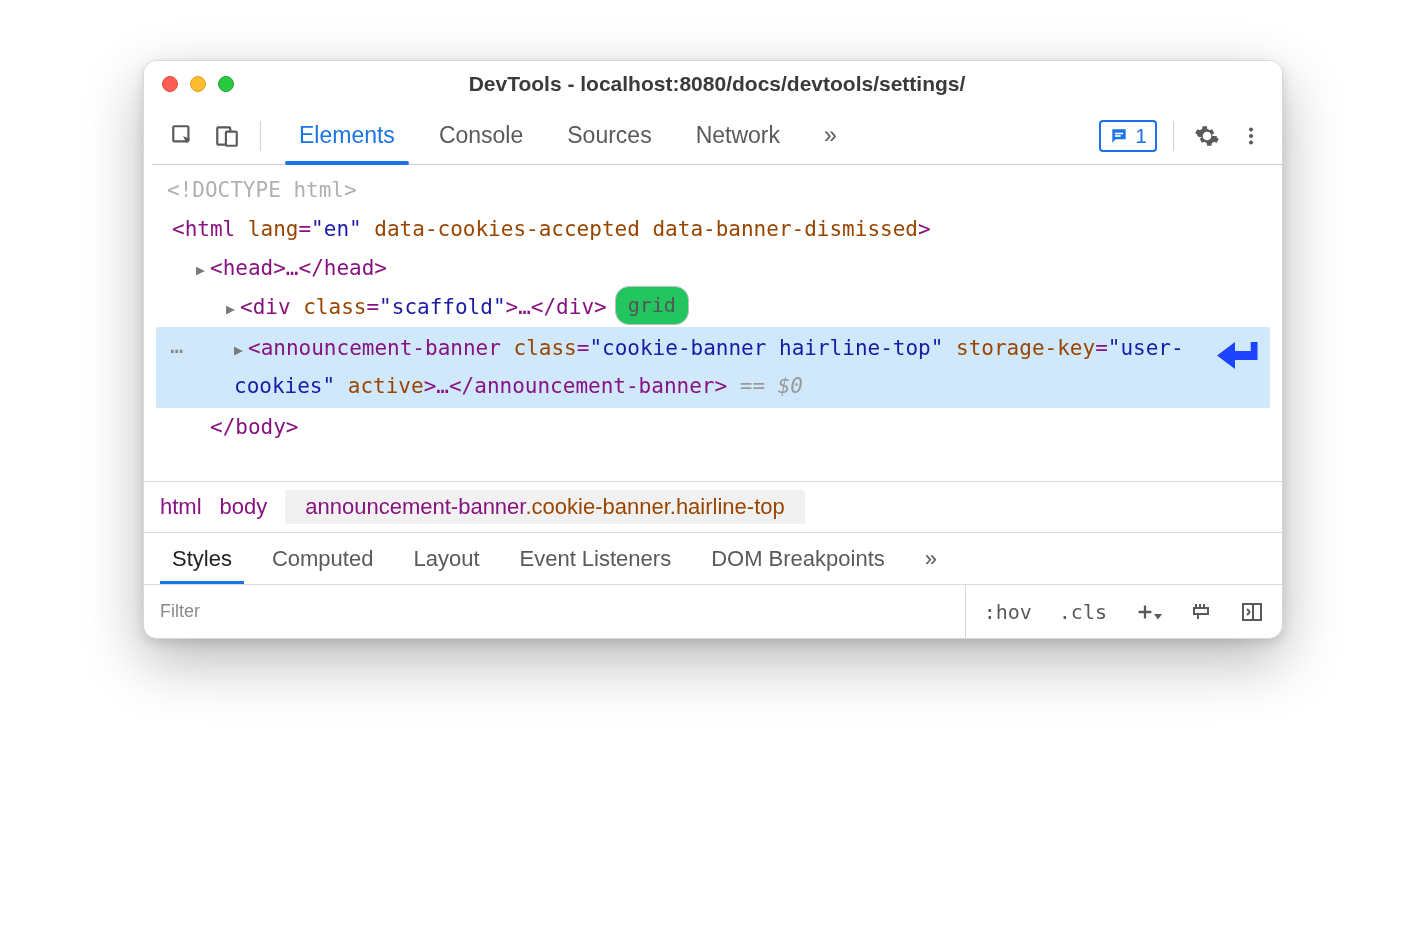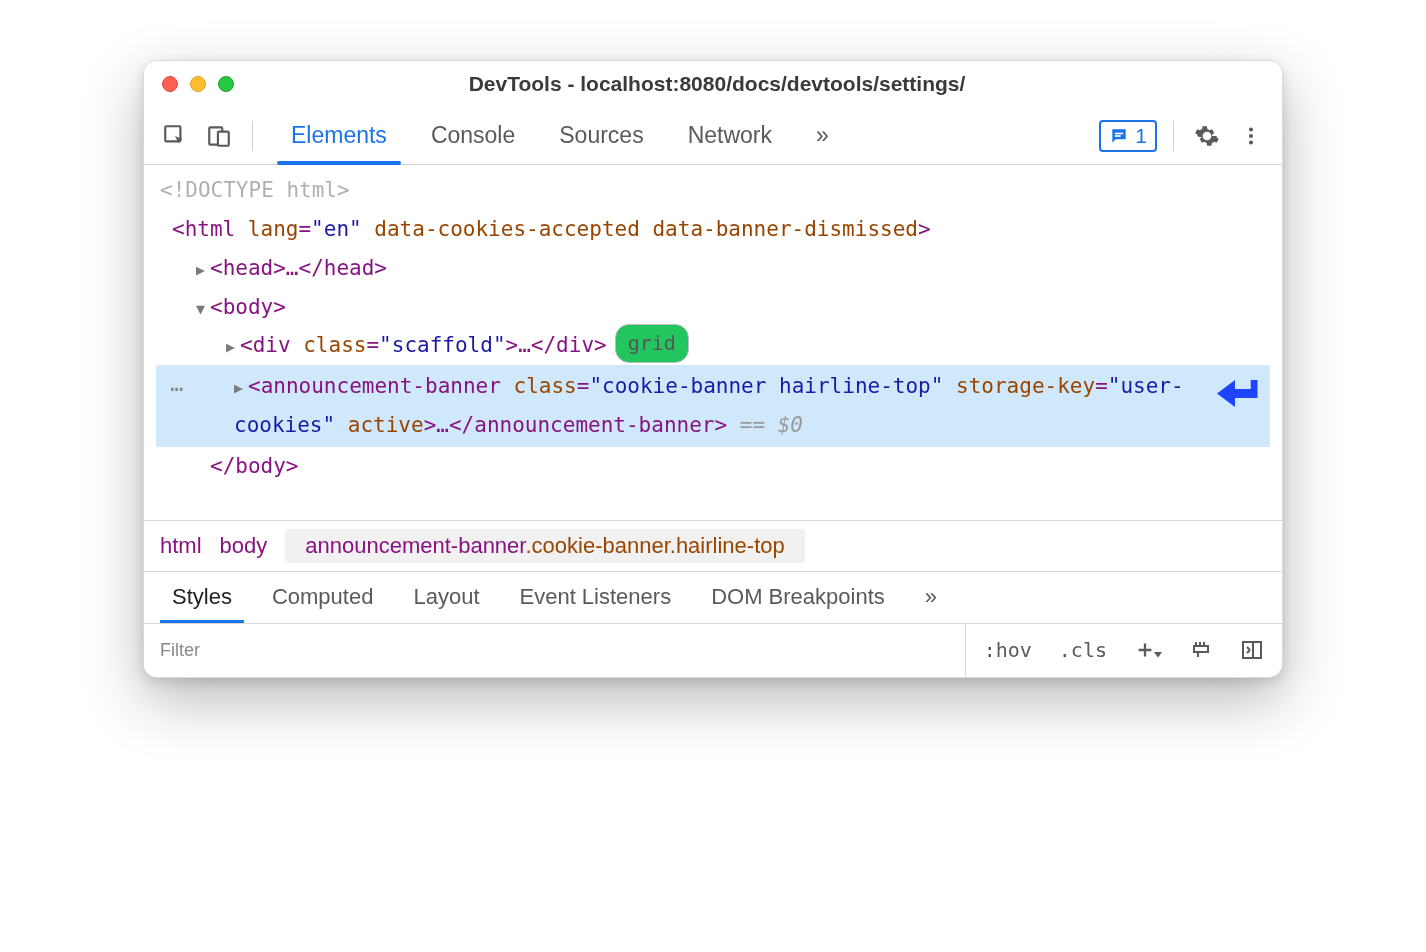--- a/index.html
+++ b/index.html
@@ -39,20 +39,21 @@
   font-weight: 600; font-size: 21px; color: #3a3a3a;
   pointer-events: none;
 }
 .toolbar {
   height: 58px;
   border-bottom: 1px solid #d0d0d0;
   display: flex;
   align-items: center;
   padding: 0 14px;
   gap: 10px;
+  margin-left: 8px;
 }
 .toolbar .icon-btn {
   width: 34px; height: 34px; display: flex; align-items: center; justify-content: center;
   color: #5a5a5a; cursor: pointer;
 }
 .toolbar .vdiv { width: 1px; height: 30px; background: #d0d0d0; margin: 0 6px; }
 .tabs { display: flex; align-items: stretch; height: 100%; }
 .tab {
   padding: 0 22px; display: flex; align-items: center;
   font-size: 23px; color: #5a5a5a; cursor: pointer; position: relative;
@@ -194,31 +195,28 @@
     <div class="icon-btn">
       <svg width="22" height="22" viewBox="0 0 24 24" fill="currentColor">
           <circle cx="12" cy="5" r="2.2"></circle>
           <circle cx="12" cy="12" r="2.2"></circle>
           <circle cx="12" cy="19" r="2.2"></circle>
         </svg>
     </div>
   </div>
 
   <div class="elements-panel">
-    <div class="line" style="padding-left:16px">
+    <div class="line" style="padding-left:23px">
       <span class="tok-gray">&lt;!DOCTYPE html&gt;</span>
     </div>
     <div class="line" style="padding-left:28px">
       <span class="tok-tag">&lt;html </span><span class="tok-attr">lang</span><span class="tok-tag">=</span><span class="tok-val">"en"</span><span class="tok-attr"> data-cookies-accepted data-banner-dismissed</span><span class="tok-tag">&gt;</span>
     </div>
     <div class="line" style="padding-left:52px">
       <span class="caret">▶</span><span class="tok-tag">&lt;head&gt;…&lt;/head&gt;</span>
-    </div>
-    <div class="line" style="padding-left:52px">
-      <span class="caret">▼</span><span class="tok-tag">&lt;body&gt;</span>
     </div>
     <div class="line" style="padding-left:82px">
       <span class="caret">▶</span><span class="tok-tag">&lt;div </span><span class="tok-attr">class</span><span class="tok-tag">=</span><span class="tok-val">"scaffold"</span><span class="tok-tag">&gt;…&lt;/div&gt;</span><span class="grid-pill">grid</span>
     </div>
 
     <div class="highlighted" style="position:relative">
       <span class="ellipsis-gutter" style="top:4px">⋯</span>
       <div class="line" style="white-space:normal; padding-left:70px;">
         <span class="caret">▶</span><span class="tok-tag">&lt;announcement-banner </span><span class="tok-attr">class</span><span class="tok-tag">=</span><span class="tok-val">"cookie-banner hairline-top"</span><span class="tok-attr"> storage-key</span><span class="tok-tag">=</span><span class="tok-val">"user-cookies"</span><span class="tok-attr"> active</span><span class="tok-tag">&gt;…&lt;/announcement-banner&gt;</span><span class="eq0"> == $0</span>
       </div>

